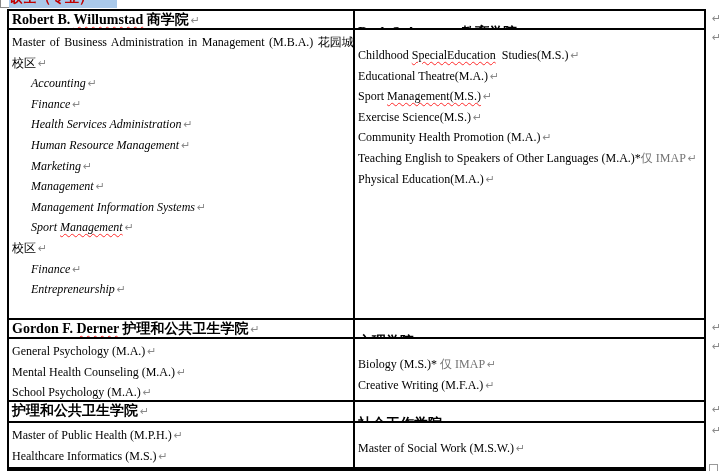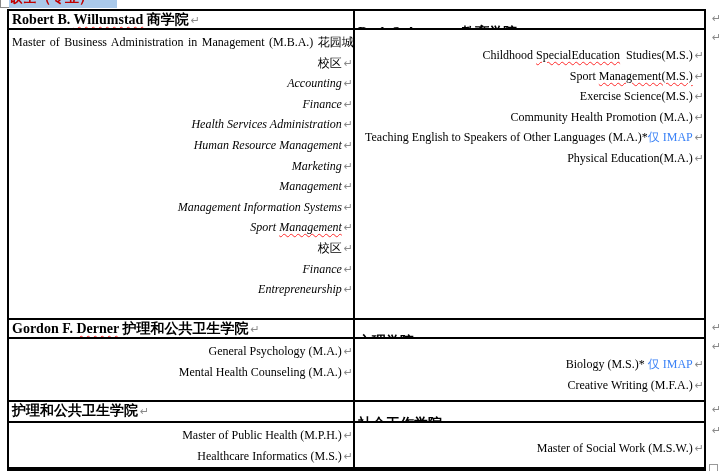--- a/index.html
+++ b/index.html
@@ -32,38 +32,38 @@
     position:absolute;left:7px;top:9px;width:695px;
     border:2px solid #000;background:#fff;
   }
   .row{display:flex;border-bottom:2px solid #000;}
   .row:last-child{border-bottom:none;}
   .r0{height:17px;} .r1{height:288px;} .r2{height:17px;}
   .r3{height:61px;} .r4{height:19px;} .r5{height:44px;}
   .cell{overflow:hidden;}
   .cell.c0{width:351px;border-right:2px solid #000;}
   .cell.c1{width:356px;margin-top:13px;}
-  .row-content .cell{padding-top:2px;text-align:right;}
+  .row-content .cell{padding-top:2px;}
   .line{
     height:20.6px;line-height:20.6px;white-space:pre;
     padding-left:3px;font-size:12px;
   }
   .line.indent{padding-left:22px;font-style:italic;}
   .line.wide{word-spacing:1.5px;}
   .row-header .line{
     font-weight:bold;font-size:14px;height:17px;line-height:17px;
   }
   .sq{
     text-decoration:underline;
     text-decoration-style:wavy;
     text-decoration-color:#ff2a2a;
     text-decoration-thickness:1px;
     text-underline-offset:2px;
   }
-  .red{color:#3b82f6;}
+  .red{color:#737373;}
   .pm{
     color:#8a8a8a;font-size:11px;
     font-family:"DejaVu Sans",sans-serif;
     margin-left:2px;font-weight:normal;
   }
   .rowmark{
     position:absolute;left:703px;
     color:#8a8a8a;font-size:11px;
     font-family:"DejaVu Sans",sans-serif;
   }
@@ -97,39 +97,41 @@
         <div class="line indent"><span>Marketing</span><span class="pm">↵</span></div>
         <div class="line indent"><span>Management</span><span class="pm">↵</span></div>
         <div class="line indent"><span>Management Information Systems</span><span class="pm">↵</span></div>
         <div class="line indent"><span>Sport </span><span class="sq">Management</span><span class="pm">↵</span></div>
         <div class="line"><span>校区</span><span class="pm">↵</span></div>
         <div class="line indent"><span>Finance</span><span class="pm">↵</span></div>
         <div class="line indent"><span>Entrepreneurship</span><span class="pm">↵</span></div>
       </div>
       <div class="cell c1">
         <div class="line"><span>Childhood </span><span class="sq">SpecialEducation</span><span>  Studies(M.S.)</span><span class="pm">↵</span></div>
+        <div class="line"><span>Educational Theatre(M.A.)</span><span class="pm">↵</span></div>
         <div class="line"><span>Sport </span><span class="sq">Management(M.S.)</span><span class="pm">↵</span></div>
         <div class="line"><span>Exercise Science(M.S.)</span><span class="pm">↵</span></div>
         <div class="line"><span>Community Health Promotion (M.A.)</span><span class="pm">↵</span></div>
         <div class="line"><span>Teaching English to Speakers of Other Languages (M.A.)*</span><span class="red">仅 IMAP</span><span class="pm">↵</span></div>
         <div class="line"><span>Physical Education(M.A.)</span><span class="pm">↵</span></div>
       </div>
     </div>
     <div class="row r2 row-header">
       <div class="cell c0">
         <div class="line"><span>Gordon F. </span><span class="sq">Derner</span><span> 护理和公共卫生学院</span><span class="pm">↵</span></div>
       </div>
       <div class="cell c1">
         <div class="line"><span>文理学院</span><span class="pm">↵</span></div>
       </div>
     </div>
     <div class="row r3 row-content">
       <div class="cell c0">
         <div class="line"><span>General Psychology (M.A.)</span><span class="pm">↵</span></div>
         <div class="line"><span>Mental Health Counseling (M.A.)</span><span class="pm">↵</span></div>
+        <div class="line"><span>School Psychology (M.A.)</span><span class="pm">↵</span></div>
       </div>
       <div class="cell c1">
         <div class="line"><span>Biology (M.S.)* </span><span class="red">仅 IMAP</span><span class="pm">↵</span></div>
         <div class="line"><span>Creative Writing (M.F.A.)</span><span class="pm">↵</span></div>
       </div>
     </div>
     <div class="row r4 row-header">
       <div class="cell c0">
         <div class="line"><span>护理和公共卫生学院</span><span class="pm">↵</span></div>
       </div>

